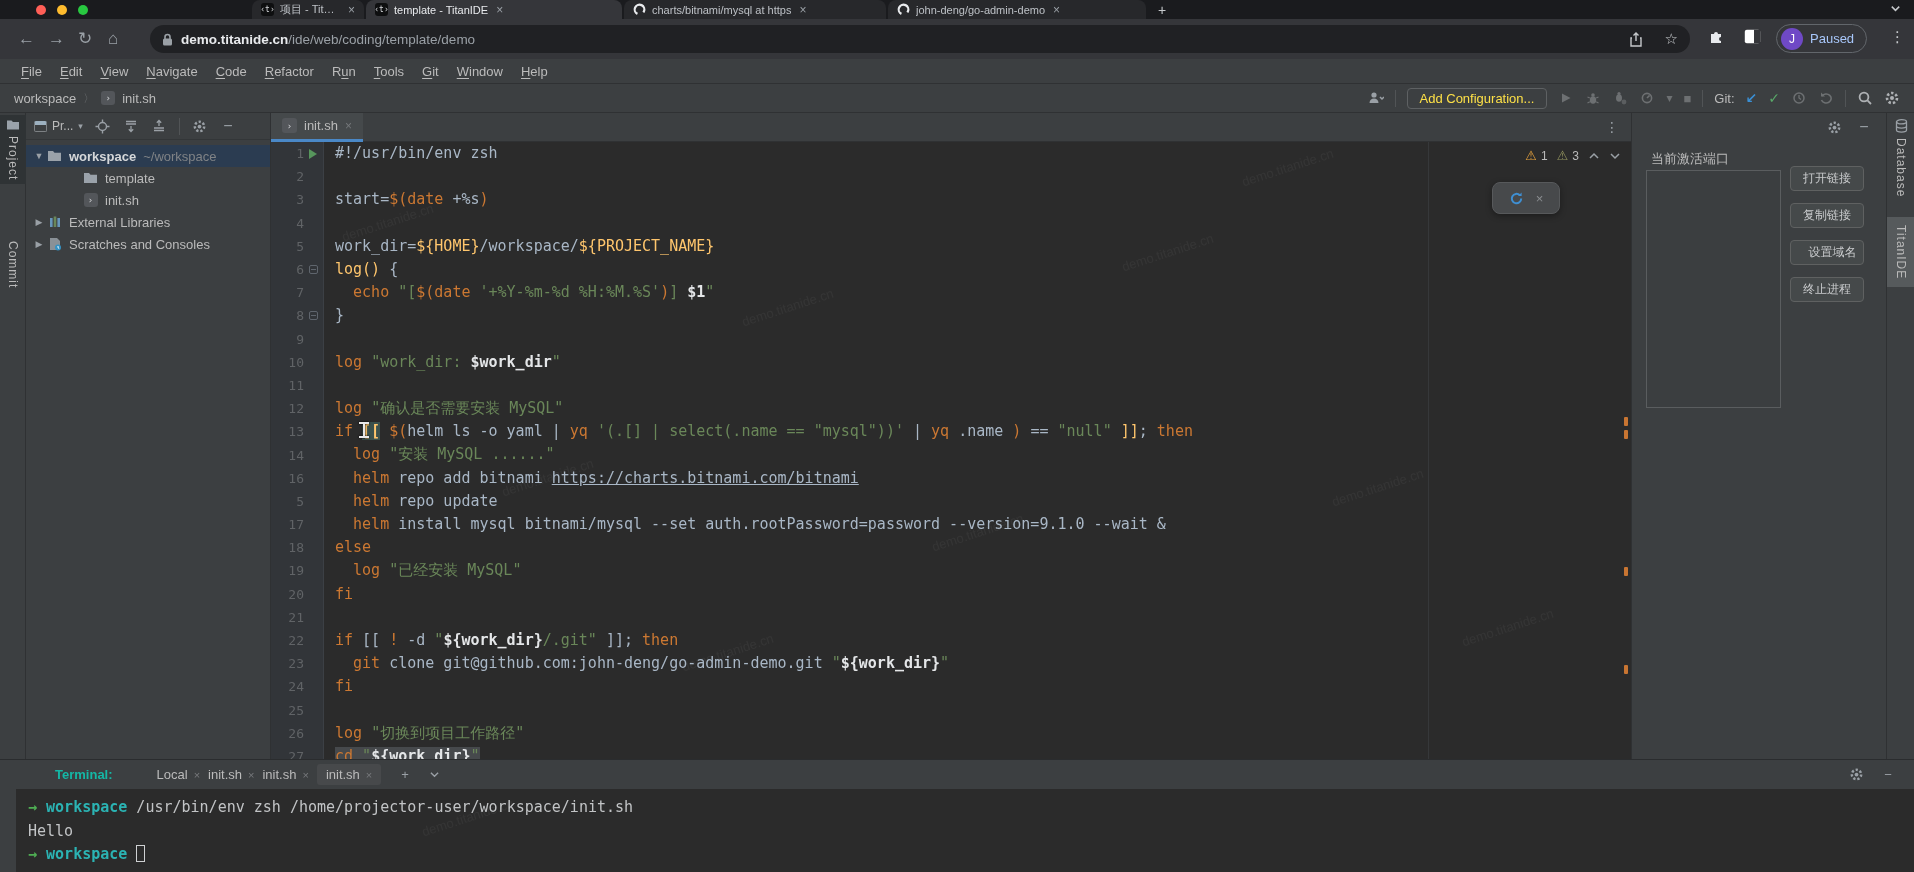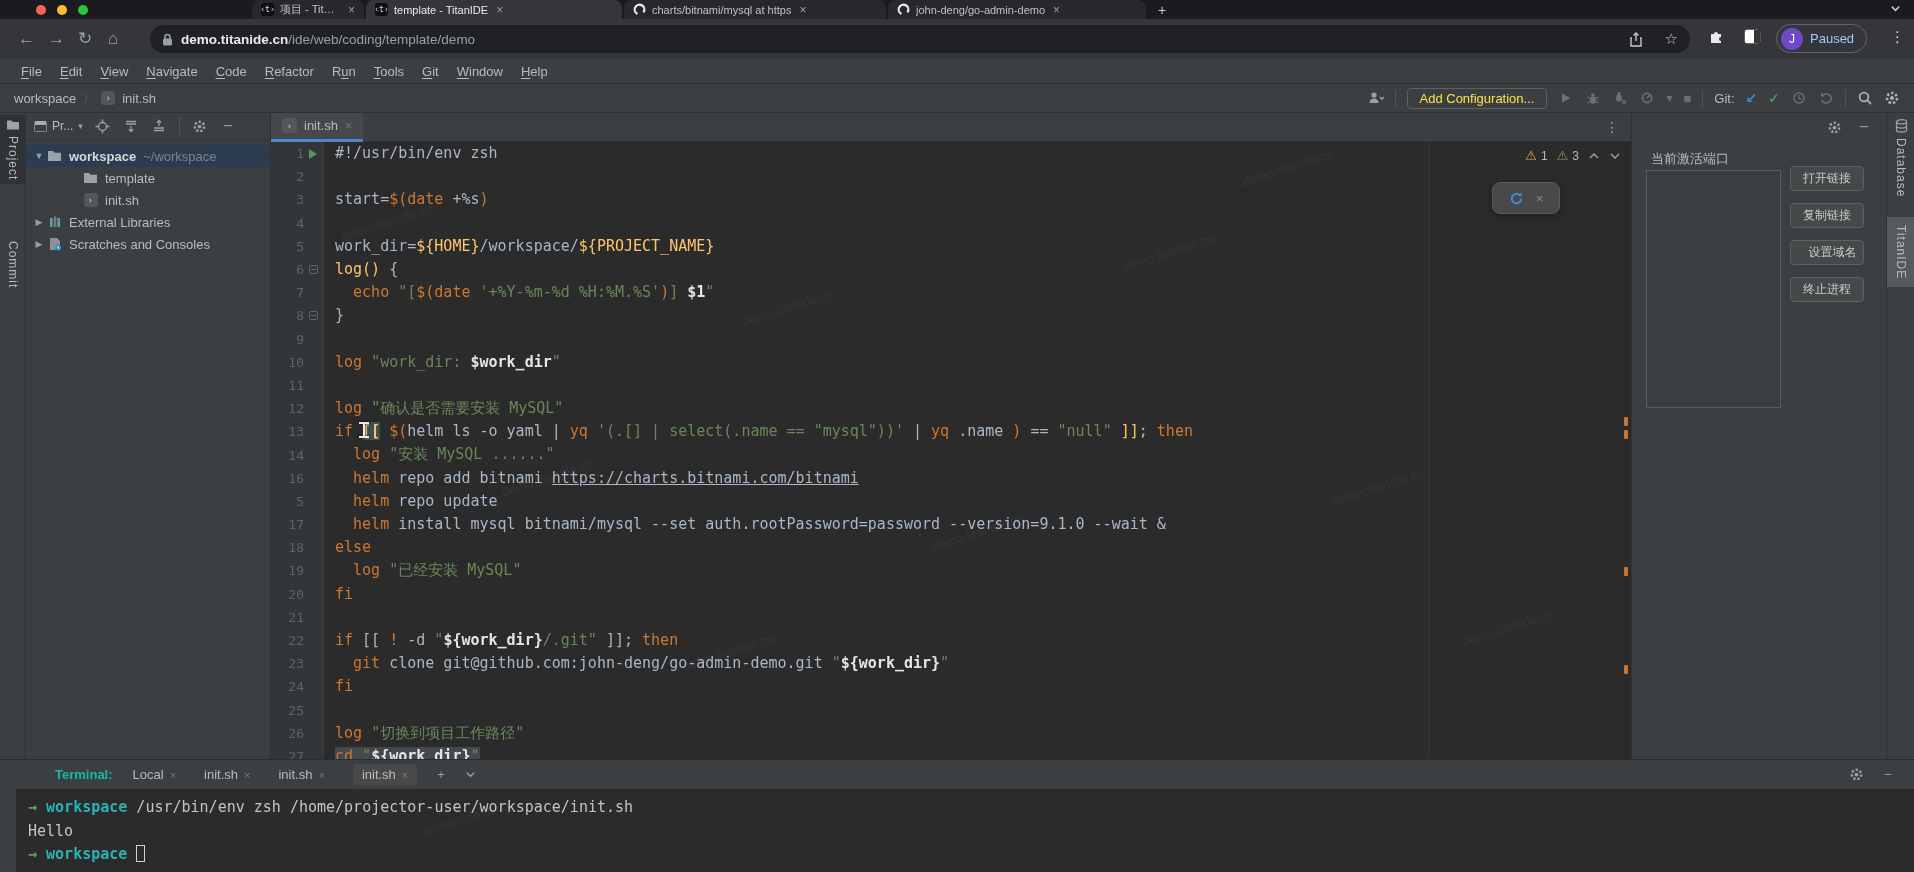--- a/index.html
+++ b/index.html
@@ -646,21 +646,21 @@
     </div>
     <div id="titan-tool">
       <span class="vtext">TitanIDE</span>
     </div>
   </div>
 </div>
 
 <div id="terminal">
   <div id="termtabs">
     <span class="tlabel">Terminal:</span>
-    <span id="ttabs" style="display:flex;gap:28px;align-items:center;">
+    <span id="ttabs" style="display:flex;gap:8px;align-items:center;margin-left:24px;">
         <span class="ttab">
           <span>Local</span>
           <span class="x">×</span>
         </span>
         <span class="ttab">
           <span>init.sh</span>
           <span class="x">×</span>
         </span>
         <span class="ttab">
           <span>init.sh</span>

